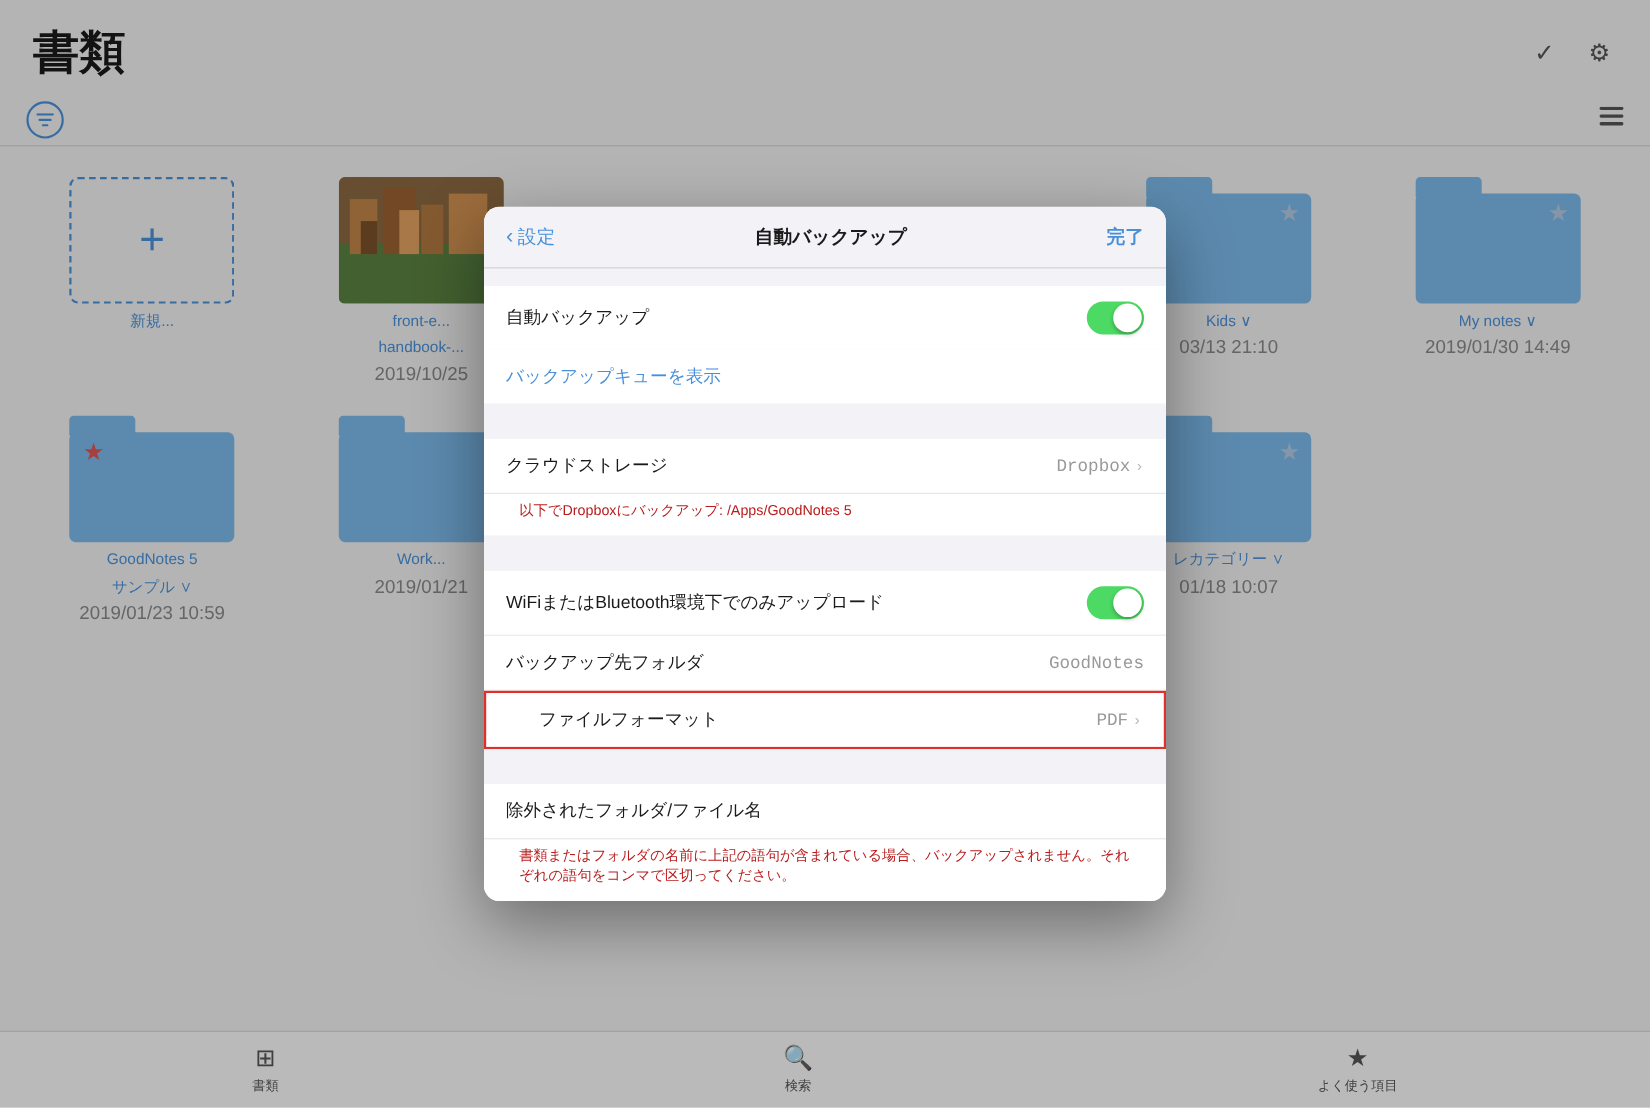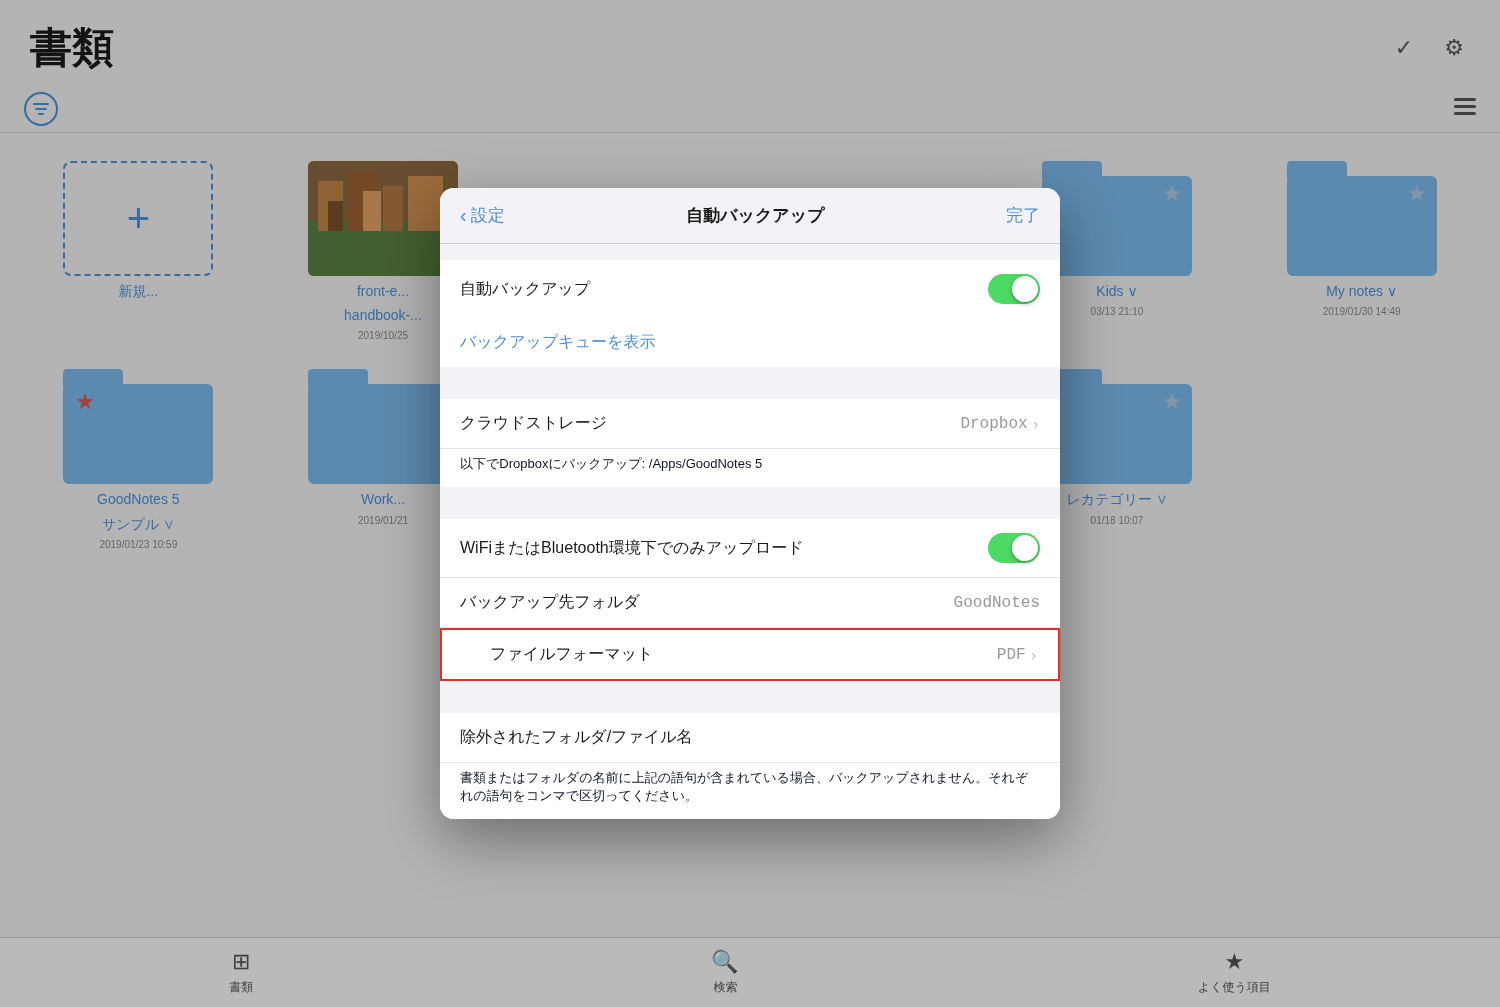--- a/index.html
+++ b/index.html
@@ -135,21 +135,21 @@
     }
 
     .folder-label {
       font-size: 14px;
       color: #4a90d9;
       text-align: center;
       line-height: 1.3;
     }
 
     .folder-date {
-      font-size: 10px;
+      font-size: 17px;
       color: #888;
       text-align: right;
     }
 
     .new-item-box {
       width: 150px;
       height: 115px;
       border: 2px dashed #4a90d9;
       border-radius: 8px;
       display: flex;
@@ -255,21 +255,21 @@
 
     .modal-title {
       font-size: 17px;
       font-weight: 600;
       color: #1a1a1a;
     }
 
     .modal-done {
       color: #4a90d9;
       font-size: 17px;
-      font-weight: 400;
+      font-weight: 700;
     }
 
     .modal-body {
       background: #f2f2f7;
     }
 
     .modal-section {
       background: white;
       margin: 16px 0 0 0;
     }
@@ -301,22 +301,22 @@
       font-family: Liberation Mono, monospace;
     }
 
     .modal-row-link {
       font-size: 16px;
       color: #4a90d9;
     }
 
     .modal-row-note {
       font-size: 13px;
-      color: #0f172a;
-      padding: 6px 20px 14px 20px;
+      color: #b91c1c;
+      padding: 6px 20px 14px 32px;
     }
 
     
     .toggle {
       width: 52px;
       height: 30px;
       border-radius: 15px;
       position: relative;
       cursor: pointer;
     }

